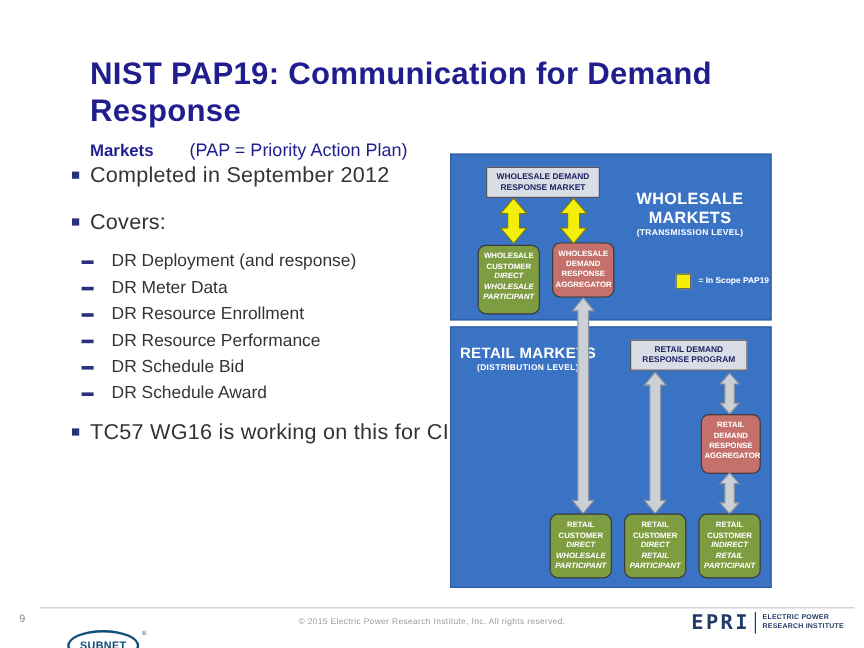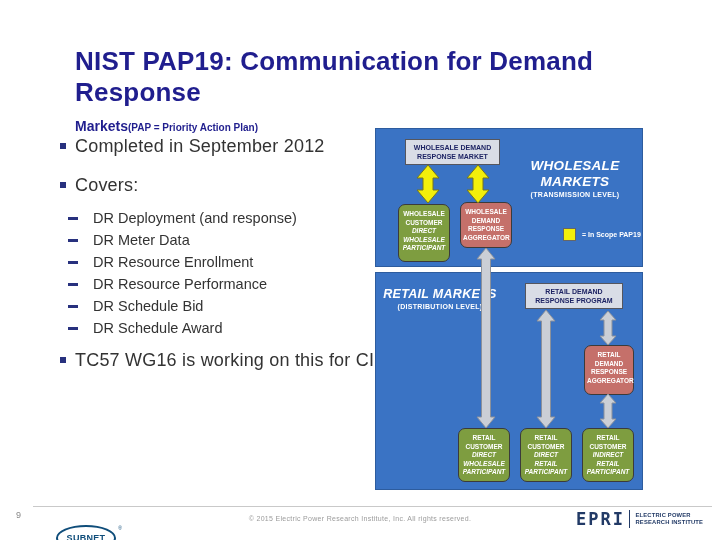--- a/index.html
+++ b/index.html
@@ -5,21 +5,21 @@
   html,body{margin:0;padding:0;}
   body{
     width:720px;height:540px;position:relative;background:#ffffff;
     font-family:"Liberation Sans", sans-serif;overflow:hidden;
   }
   
   .title{position:absolute;left:75px;top:46px;width:580px;color:#201e8e;}
   .title .line1{font-size:26px;font-weight:bold;line-height:31px;letter-spacing:.2px;}
   .title .line2{margin-top:2px;line-height:31px;}
   .title .line2 .main{font-size:14px;font-weight:bold;}
-  .title .line2 .suffix{font-size:10px;font-weight:bold;margin-left:0;}
+  .title .line2 .suffix{font-size:15px;font-weight:normal;margin-left:30px;}
   
   .bullets{position:absolute;left:60px;top:133px;width:340px;margin:0;padding:0;list-style:none;color:#333;}
   .bullets li{position:relative;}
   .bullets li.l1{font-size:18px;line-height:27px;padding-left:15px;margin-bottom:12px;letter-spacing:.2px;}
   .bullets li.l1::before{content:"";position:absolute;left:0;top:10px;width:6px;height:6px;background:#28317e;}
   .bullets li.l2{font-size:14.5px;line-height:22px;padding-left:33px;margin-bottom:0;}
   .bullets li.l2::before{content:"";position:absolute;left:8px;top:10px;width:10px;height:2.5px;background:#28317e;}
   .bullets li.mb10{margin-bottom:10px;}
   .bullets li.mb8{margin-bottom:8px;}
   .bullets li.mt8{margin-top:8px;}
@@ -31,21 +31,21 @@
   .graybox{position:absolute;background:#d9dde6;border:1px solid #55565e;color:#1e2464;
     font-size:7px;font-weight:bold;line-height:9px;text-align:center;
     display:flex;align-items:center;justify-content:center;padding:2px;box-sizing:border-box;z-index:3;}
   .box{position:absolute;border:1px solid #3b3b3b;border-radius:7px;color:#fff;font-weight:bold;
     text-align:center;font-size:6.5px;line-height:8.5px;padding:5px 2px;box-sizing:border-box;z-index:3;}
   .box .it{display:block;font-style:italic;}
   .box .bd{display:block;}
   .gbox{background:#7e9d40;}
   .rbox{background:#c5706a;}
   .panel-head{position:absolute;color:#fff;font-weight:bold;text-align:center;letter-spacing:.3px;z-index:2;}
-  .panel-head .hd{font-size:13.5px;line-height:16px;display:block;font-style:italic;}
+  .panel-head .hd{font-size:13.5px;line-height:16px;display:block;}
   .panel-head .sub{font-size:7px;line-height:10px;display:block;font-weight:bold;}
   .arrow{position:absolute;z-index:4;}
   #legend-swatch{position:absolute;left:188px;top:100px;width:13px;height:13px;background:#f3ef0b;border:1px solid #666;box-sizing:border-box;z-index:2;}
   #legend-text{position:absolute;left:207px;top:103px;font-size:7px;font-weight:bold;color:#fff;z-index:2;}
   
   #footer-rule{position:absolute;left:33px;top:506px;width:679px;height:1px;background:#c9c9c9;}
   #page-number{position:absolute;left:16px;top:510px;font-size:9px;color:#888;}
   #subnet-logo{position:absolute;left:56px;top:505px;width:70px;margin-top:20px;}
   #subnet-oval{width:56px;height:22px;border:2px solid #0f4d7a;border-radius:50%;
     display:flex;align-items:center;justify-content:center;}

